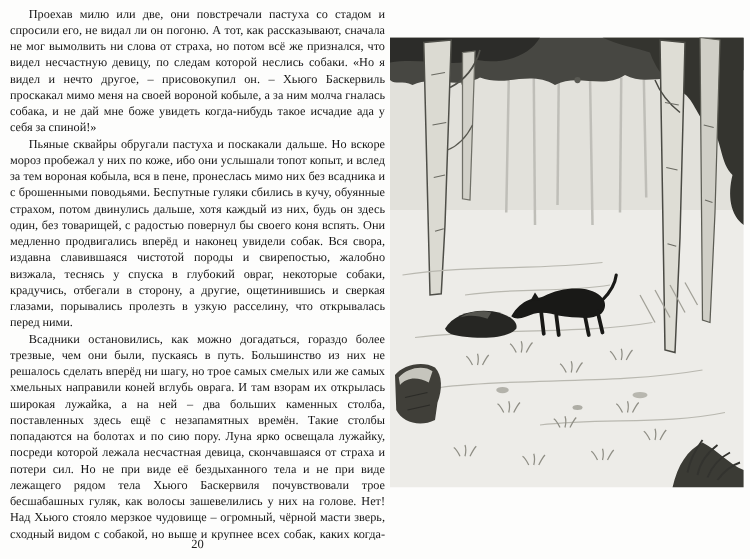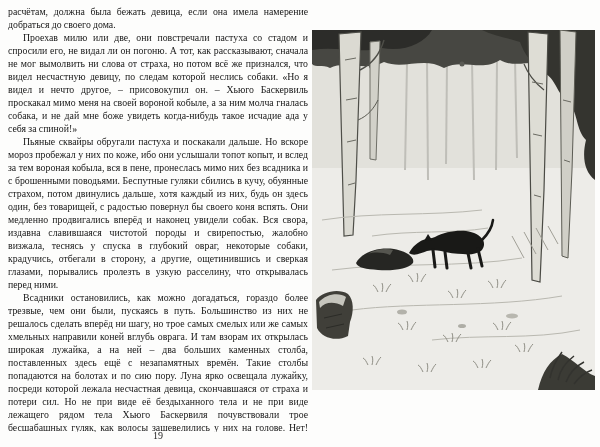--- a/index.html
+++ b/index.html
@@ -36,21 +36,20 @@
     width: 300px;
     text-align: center;
     font-size: 10px;
     color: #1e1e1e;
   }
 </style>
 </head>
 <body>
 
 <div class="text-col">
-  <p class="continuation">расчётам, должна была бежать девица, если она имела намерение добраться до своего дома.</p>
   <p>Проехав милю или две, они повстречали пастуха со стадом и спросили его, не видал ли он погоню. А тот, как рассказывают, сначала не мог вымолвить ни слова от страха, но потом всё же признался, что видел несчастную девицу, по следам которой неслись собаки. «Но я видел и нечто другое, – присовокупил он. – Хьюго Баскервиль проскакал мимо меня на своей вороной кобыле, а за ним молча гналась собака, и не дай мне боже увидеть когда-нибудь такое исчадие ада у себя за спиной!»</p>
   <p>Пьяные сквайры обругали пастуха и поскакали дальше. Но вскоре мороз пробежал у них по коже, ибо они услышали топот копыт, и вслед за тем вороная кобыла, вся в пене, пронеслась мимо них без всадника и с брошенными поводьями. Беспутные гуляки сбились в кучу, обуянные страхом, потом двинулись дальше, хотя каждый из них, будь он здесь один, без товарищей, с радостью повернул бы своего коня вспять. Они медленно продвигались вперёд и наконец увидели собак. Вся свора, издавна славившаяся чистотой породы и свирепостью, жалобно визжала, теснясь у спуска в глубокий овраг, некоторые собаки, крадучись, отбегали в сторону, а другие, ощетинившись и сверкая глазами, порывались пролезть в узкую расселину, что открывалась перед ними.</p>
   <p>Всадники остановились, как можно догадаться, гораздо более трезвые, чем они были, пускаясь в путь. Большинство из них не решалось сделать вперёд ни шагу, но трое самых смелых или же самых хмельных направили коней вглубь оврага. И там взорам их открылась широкая лужайка, а на ней – два больших каменных столба, поставленных здесь ещё с незапамятных времён. Такие столбы попадаются на болотах и по сию пору. Луна ярко освещала лужайку, посреди которой лежала несчастная девица, скончавшаяся от страха и потери сил. Но не при виде её бездыханного тела и не при виде лежащего рядом тела Хьюго Баскервиля почувствовали трое бесшабашных гуляк, как волосы зашевелились у них на голове. Нет! Над Хьюго стояло мерзкое чудовище – огромный, чёрной масти зверь, сходный видом с собакой, но выше и крупнее всех собак, каких когда-либо приходилось видеть смертному. И это чудовище у них</p>
 </div>
 
 <figure class="illustration">
   <svg width="283" height="360" viewBox="0 0 283 360" xmlns="http://www.w3.org/2000/svg" role="img">
 
     <rect width="283" height="360" fill="#edece8"></rect>
 
@@ -164,13 +163,13 @@
     </g>
 
     <g>
       <ellipse cx="90" cy="282" rx="5" ry="2.5" fill="#b3b2aa"></ellipse>
       <ellipse cx="150" cy="296" rx="4" ry="2" fill="#aeada5"></ellipse>
       <ellipse cx="200" cy="286" rx="6" ry="2.5" fill="#b8b7af"></ellipse>
     </g>
   </svg>
 </figure>
 
-<div class="page-number">19</div>
+<div class="page-number">20</div>
 
 </body></html>

